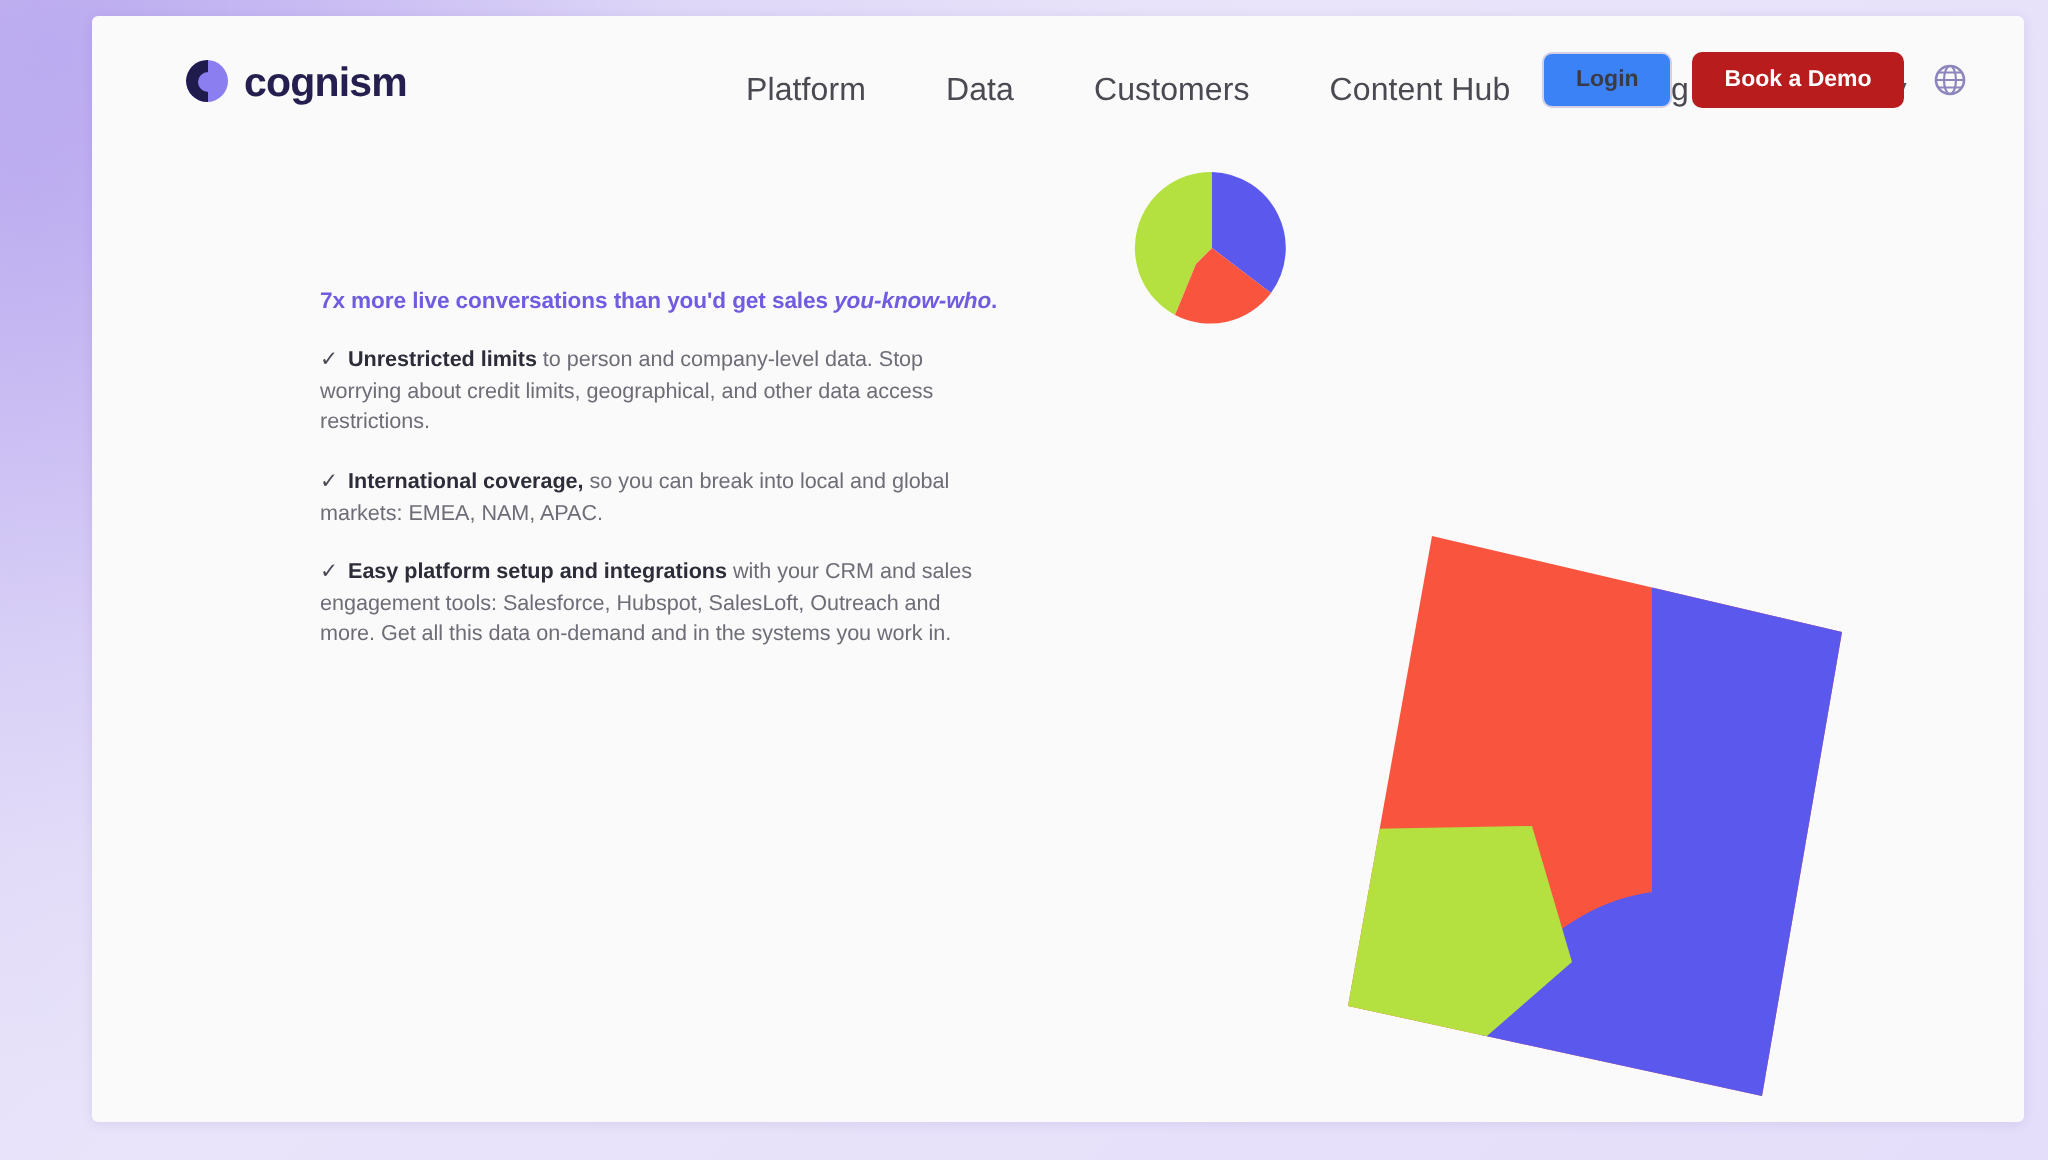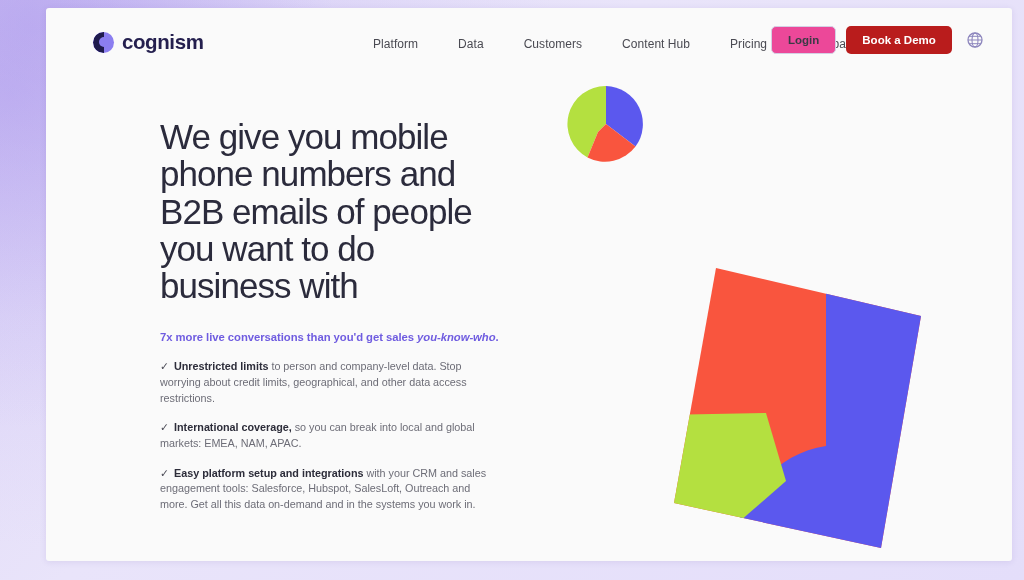--- a/index.html
+++ b/index.html
@@ -47,21 +47,21 @@
     height: 66px;
     display: flex;
     align-items: center;
   }
 
   #logo {
     position: absolute;
     left: 47px;
     top: 22px;
     display: flex;
-    align-items: center;
+    align-items: flex-start;
     gap: 8px;
     cursor: pointer;
   }
   #logo-mark {
     width: 21px; height: 21px;
     border-radius: 50%;
     background: #8b7ef0;
     position: relative;
     overflow: hidden;
     flex: none;
@@ -91,42 +91,42 @@
 
   #nav-links {
     position: absolute;
     left: 307px;
     top: 29px;
     display: flex;
     align-items: center;
     gap: 0;
   }
   .nav-link {
-    font-size: 12px;
+    font-size: 16px;
     color: #4a4a52;
     padding: 0 20px;
     white-space: nowrap;
     cursor: pointer;
     letter-spacing: .05px;
   }
 
   #nav-actions {
     position: absolute;
     left: 725px;
     top: 18px;
     display: flex;
     align-items: center;
     gap: 10px;
   }
   #login-btn {
     font-size: 11.5px;
     font-weight: 700;
     color: #3a3a45;
     border: 1px solid #d4d0e4;
-    background: #ec4899;
+    background: #3b82f6;
     border-radius: 5px;
     padding: 7px 16px;
     cursor: pointer;
     white-space: nowrap;
   }
   #demo-btn {
     font-size: 11.5px;
     font-weight: 700;
     color: #ffffff;
     background: #b91c1c;
@@ -239,21 +239,20 @@
           <line x1="1" y1="8" x2="15" y2="8" stroke="#8d86bd" stroke-width="1.1"></line>
           <line x1="2.2" y1="4.3" x2="13.8" y2="4.3" stroke="#8d86bd" stroke-width="1"></line>
           <line x1="2.2" y1="11.7" x2="13.8" y2="11.7" stroke="#8d86bd" stroke-width="1"></line>
         </svg>
       </span>
     </div>
   </div>
 
   <div id="hero-left">
 
-    <h1 id="headline">We give you mobile phone numbers and B2B emails of people you want to do business with</h1>
 
     <p id="subheadline">
       <span>7x more live conversations than you'd get sales </span><span class="ital">you-know-who</span><span>.</span>
     </p>
 
     <div id="bullets">
 
 
       <p class="bullet">
         <span class="check">✓</span>

